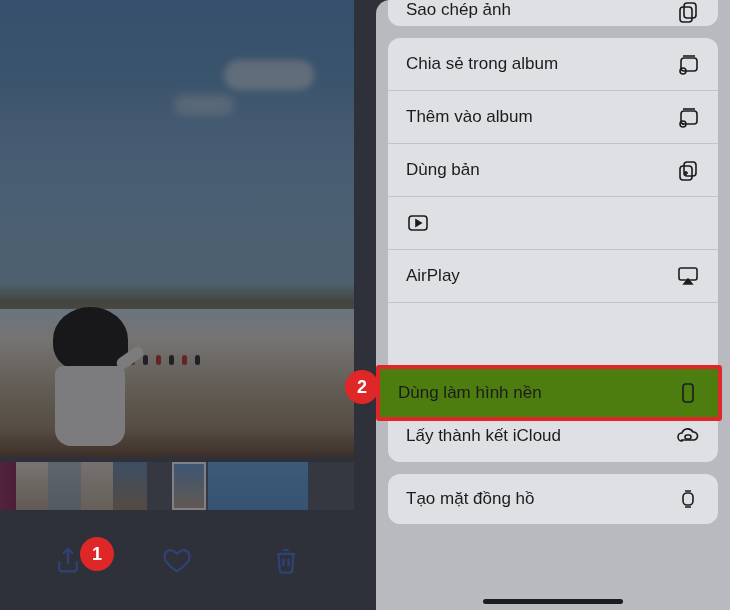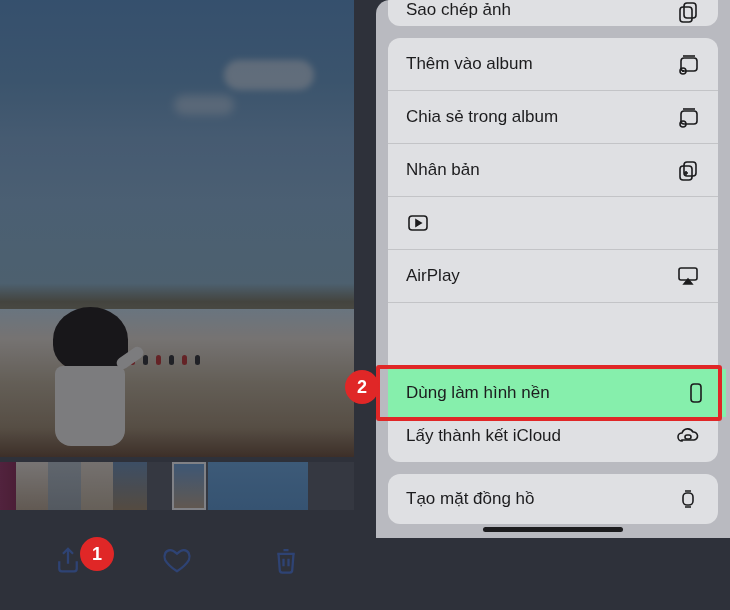--- a/index.html
+++ b/index.html
@@ -32,31 +32,31 @@
     
     .toolbar { position: absolute; top: 510px; left: 0; width: 354px; height: 100px; display: flex; align-items: center; justify-content: space-around; padding: 0 14px; }
     .tool-icon { width: 30px; height: 30px; color: #4a76d8; }
     
     .annot { position: absolute; width: 34px; height: 34px; background: #e02727; border-radius: 50%; color: #fff; font-weight: 700; font-size: 18px; display: flex; align-items: center; justify-content: center; z-index: 40; }
     .annot1 { left: 80px; top: 537px; }
     .annot2 { left: 345px; top: 370px; }
     
     .overlay-dim { position: absolute; left: 0; top: 0; width: 730px; height: 610px; background: rgba(24,26,34,0.55); pointer-events: none; z-index: 10; }
     
-    .share-sheet { position: absolute; right: 0; top: 0; width: 354px; height: 538px; background: #b9bac0; border-top-left-radius: 14px; padding: 0 12px; z-index: 20; overflow: hidden; }
+    .share-sheet { position: absolute; right: 0; top: 0; width: 354px; height: 610px; background: #b9bac0; border-top-left-radius: 14px; padding: 0 12px; z-index: 20; overflow: hidden; }
     .menu-group { background: rgba(255,255,255,0.55); border-radius: 12px; margin-top: 12px; }
     .menu-group.first { border-radius: 0 0 12px 12px; margin-top: 0; }
     .menu-item { display: flex; align-items: center; justify-content: space-between; height: 53px; padding: 0 18px; font-size: 17px; color: #1c1c1e; border-bottom: 1px solid rgba(0,0,0,0.12); }
     .menu-item:last-child { border-bottom: none; }
     .menu-item.partial-top { height: 26px; padding-top: 0; align-items: flex-start; }
     .menu-item.partial-bottom { height: 50px; justify-content: space-between; }
     .menu-icon { width: 24px; height: 24px; flex: 0 0 24px; }
     
     .highlight-box { position: absolute; right: 8px; top: 365px; width: 346px; height: 56px; border: 4px solid #e02727; border-radius: 3px; z-index: 30; pointer-events: none; }
-    .highlight-item { position: absolute; right: 4px; top: 369px; width: 338px; height: 48px; background: #86efac; z-index: 25; display: flex; align-items: center; justify-content: space-between; padding: 0 18px; font-size: 17px; color: #1c1c1e; }
+    .highlight-item { position: absolute; right: 12px; top: 369px; width: 338px; height: 48px; background: #4d7c0f; z-index: 25; display: flex; align-items: center; justify-content: space-between; padding: 0 18px; font-size: 17px; color: #1c1c1e; }
     
     .home-bar { position: absolute; bottom: 6px; left: 50%; transform: translateX(-50%); width: 140px; height: 5px; background: #1c1c1e; border-radius: 3px; }
   </style>
 </head>
 <body>
 
 <div class="photo-view">
   <div class="main-photo">
     <div class="cloud"></div>
     <div class="cloud2"></div>
@@ -105,38 +105,38 @@
     <div class="menu-item partial-top">
       <span>Sao chép ảnh</span>
       <svg class="menu-icon" viewBox="0 0 24 24" fill="none" stroke="#1c1c1e" stroke-width="1.6">
           <rect x="8" y="3" width="12" height="15" rx="3"></rect>
           <rect x="4" y="7" width="12" height="15" rx="3"></rect>
         </svg>
     </div>
   </div>
   <div class="menu-group">
     <div class="menu-item">
+      <span>Chia sẻ trong album</span>
+      <svg class="menu-icon" viewBox="0 0 24 24" fill="none" stroke="#1c1c1e" stroke-width="1.6">
+          <rect x="5" y="6" width="16" height="13" rx="3"></rect>
+          <path d="M7 4h12"></path>
+          <circle cx="7" cy="19" r="3"></circle>
+        </svg>
+    </div>
+    <div class="menu-item">
       <span>Thêm vào album</span>
       <svg class="menu-icon" viewBox="0 0 24 24" fill="none" stroke="#1c1c1e" stroke-width="1.6">
           <rect x="5" y="6" width="16" height="13" rx="3"></rect>
           <path d="M7 4h12"></path>
           <circle cx="7" cy="19" r="3"></circle>
           <path d="M6 19h2M7 18v2"></path>
         </svg>
     </div>
     <div class="menu-item">
-      <span>Chia sẻ trong album</span>
-      <svg class="menu-icon" viewBox="0 0 24 24" fill="none" stroke="#1c1c1e" stroke-width="1.6">
-          <rect x="5" y="6" width="16" height="13" rx="3"></rect>
-          <path d="M7 4h12"></path>
-          <circle cx="7" cy="19" r="3"></circle>
-        </svg>
-    </div>
-    <div class="menu-item">
-      <span>Nhân bản</span>
+      <span>Dùng bản</span>
       <svg class="menu-icon" viewBox="0 0 24 24" fill="none" stroke="#1c1c1e" stroke-width="1.6">
           <rect x="8" y="4" width="12" height="14" rx="3"></rect>
           <rect x="4" y="8" width="12" height="14" rx="3"></rect>
           <path d="M8 15h4M10 13v4"></path>
         </svg>
     </div>
     <div class="menu-item">
       <svg class="menu-icon" viewBox="0 0 24 24" fill="none" stroke="#1c1c1e" stroke-width="1.6">
           <rect x="3" y="5" width="18" height="14" rx="3"></rect>
           <path d="M10 9l5 3-5 3z" fill="#1c1c1e"></path>

